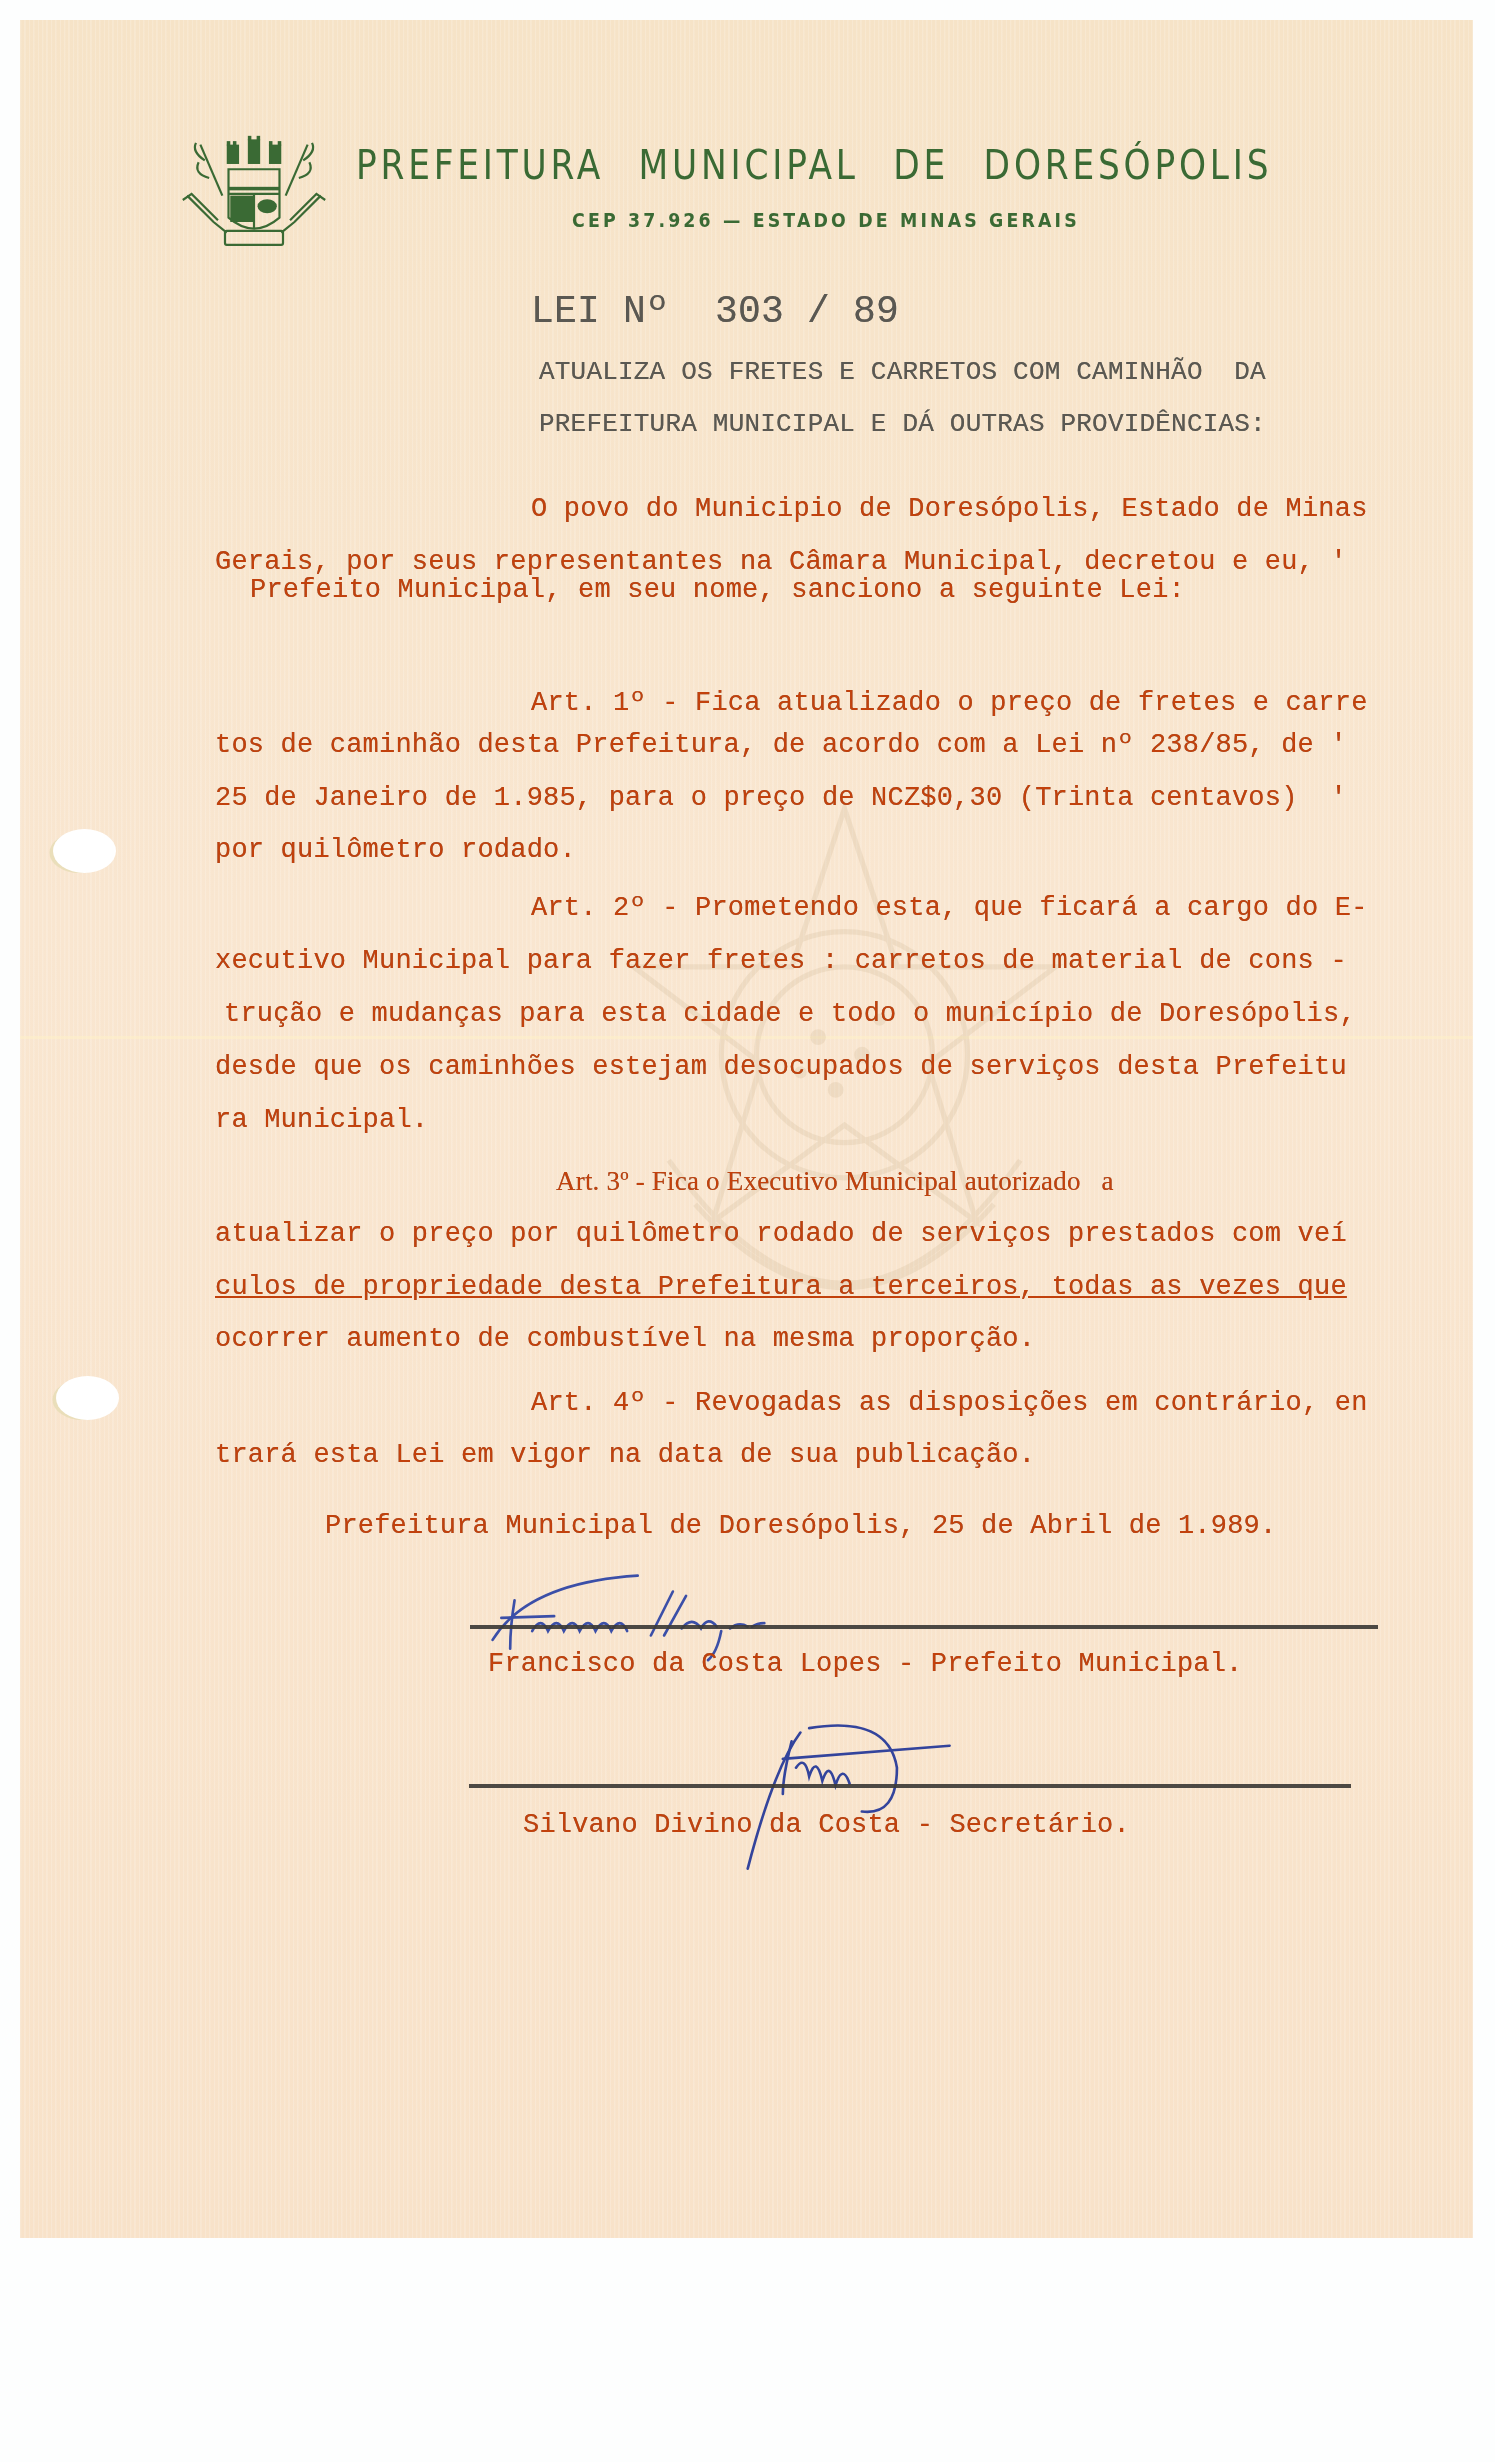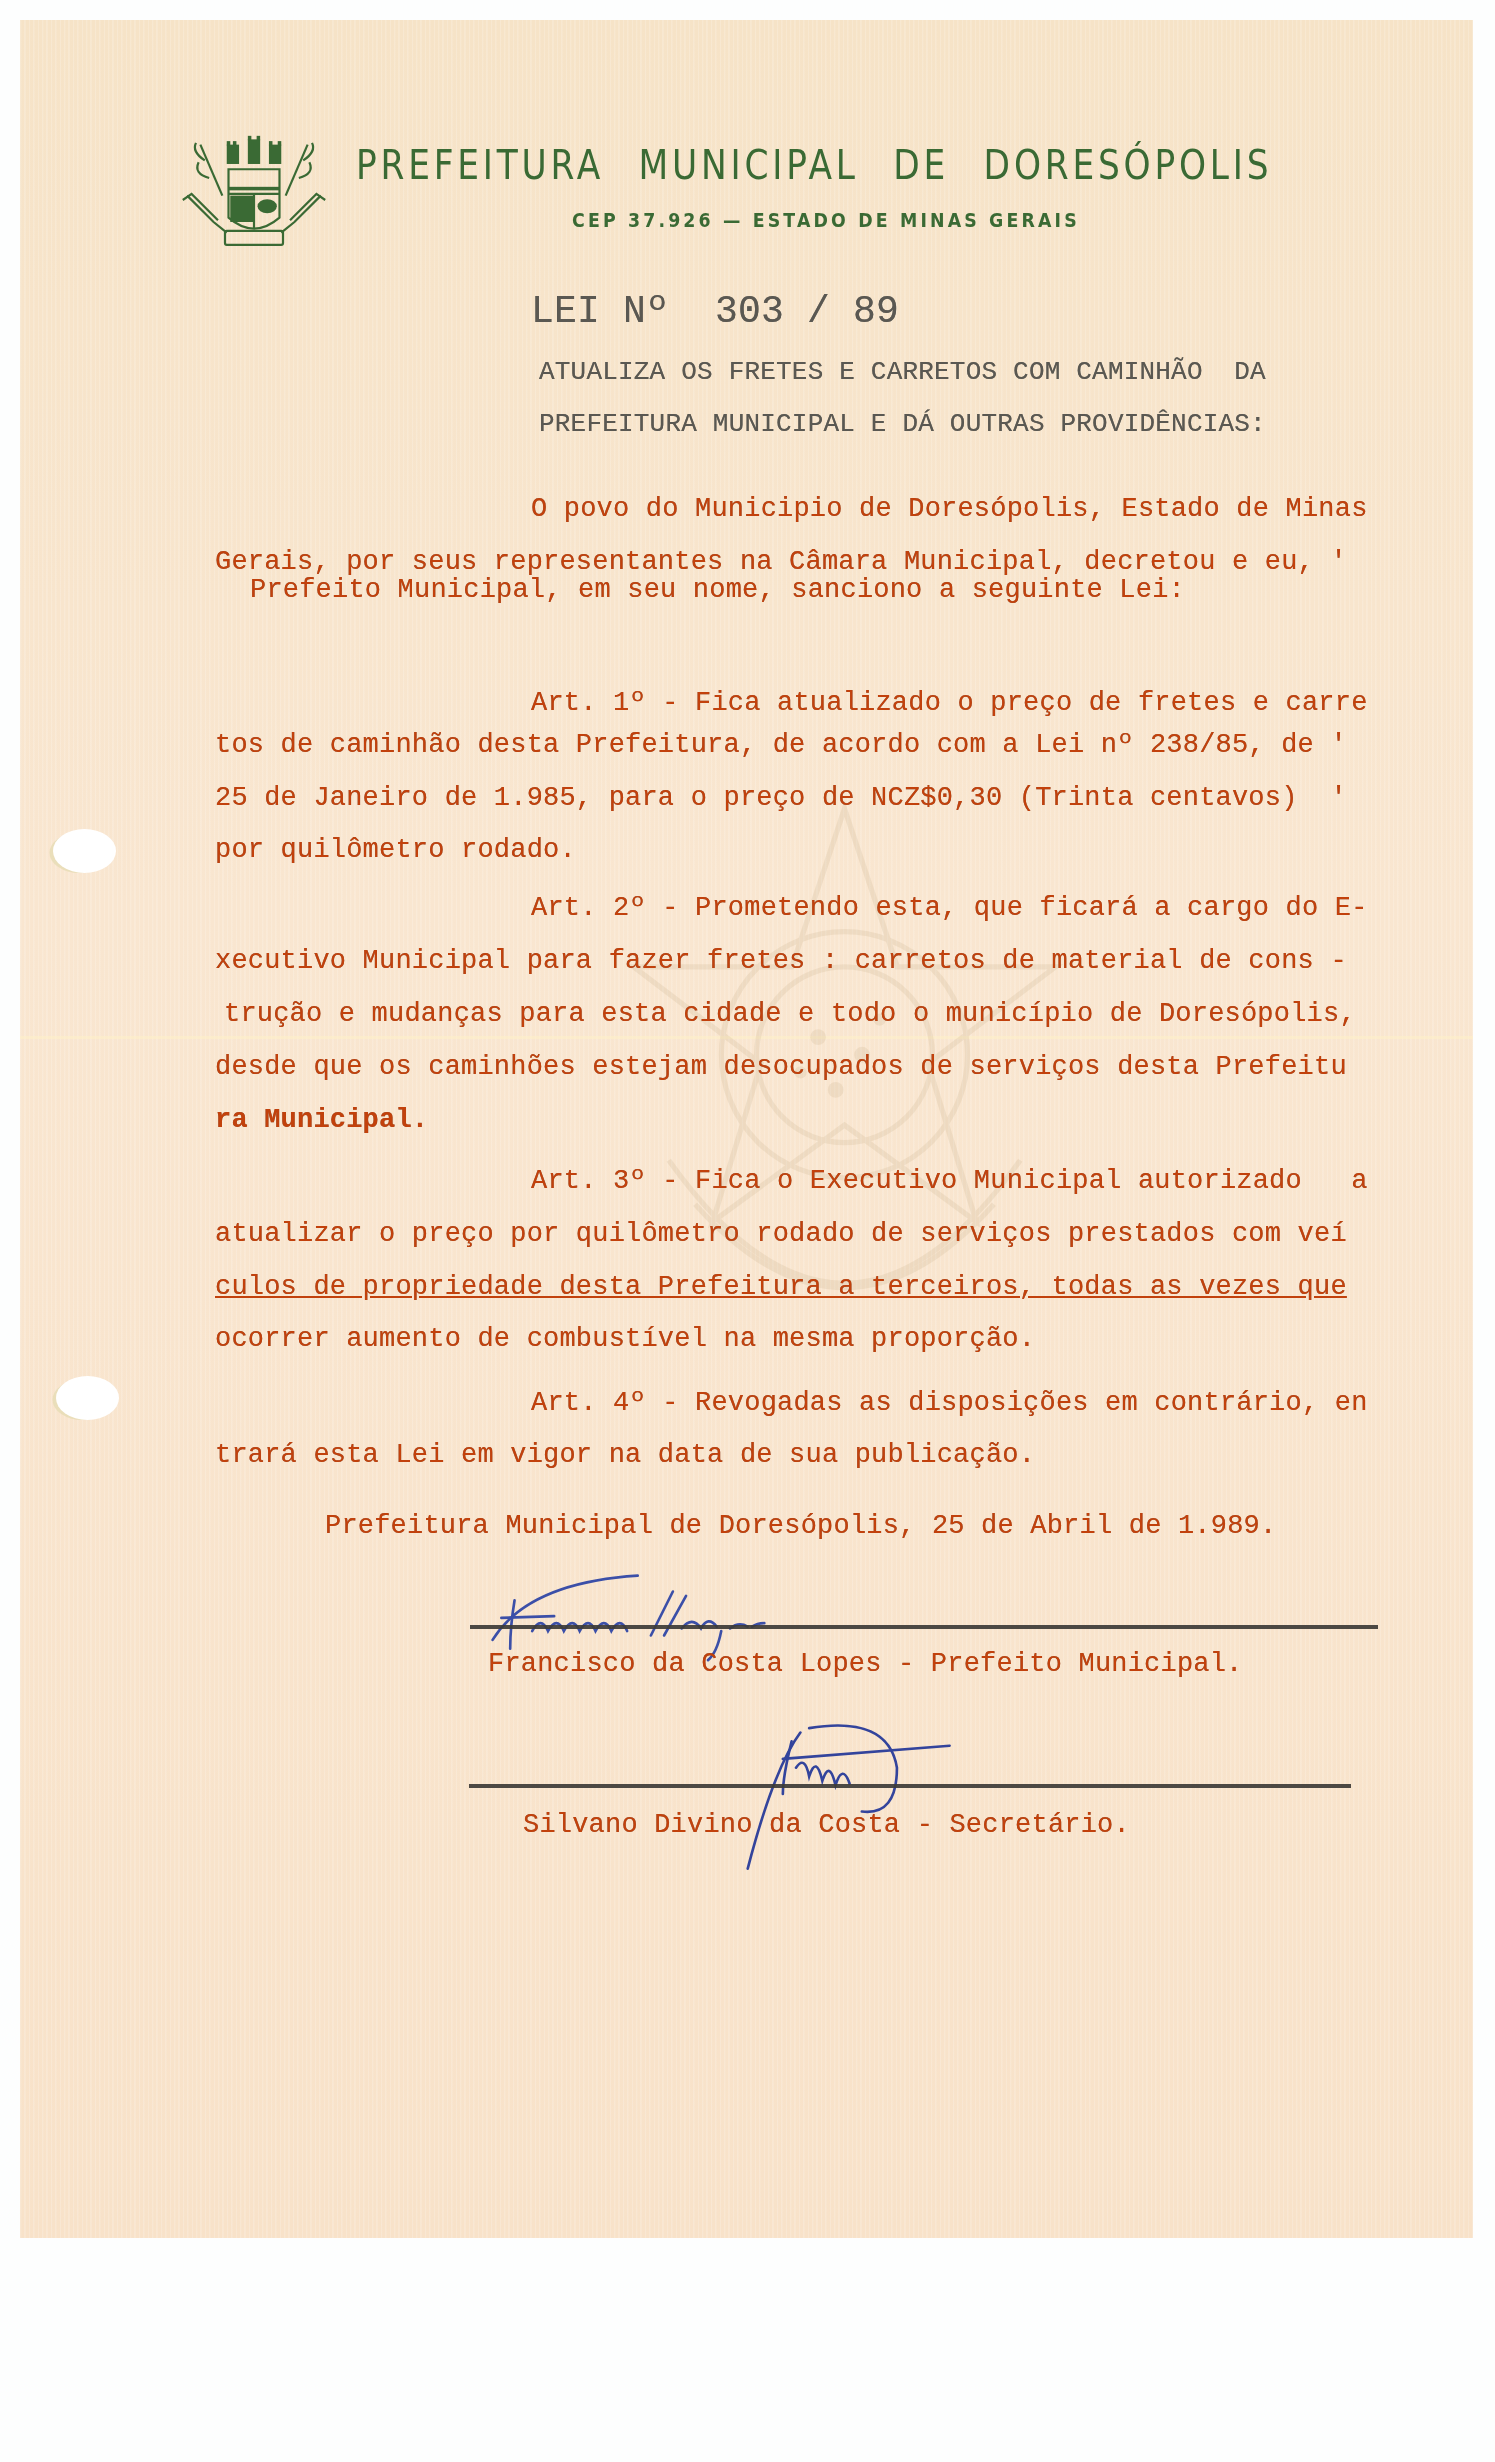--- a/index.html
+++ b/index.html
@@ -119,23 +119,23 @@
 
 <div class="tw" style="left:531px; top:677px;margin-top:11px;">Art. 1º - Fica atualizado o preço de fretes e carre</div>
 <div class="tw" style="left:215px; top:730px;">tos de caminhão desta Prefeitura, de acordo com a Lei nº 238/85, de '</div>
 <div class="tw" style="left:215px; top:783px;">25 de Janeiro de 1.985, para o preço de NCZ$0,30 (Trinta centavos)  '</div>
 <div class="tw" style="left:215px; top:835px;">por quilômetro rodado.</div>
 
 <div class="tw" style="left:531px; top:893px;">Art. 2º - Prometendo esta, que ficará a cargo do E-</div>
 <div class="tw" style="left:215px; top:946px;">xecutivo Municipal para fazer fretes : carretos de material de cons -</div>
 <div class="tw" style="left:224px; top:999px;">trução e mudanças para esta cidade e todo o município de Doresópolis,</div>
 <div class="tw" style="left:215px; top:1052px;">desde que os caminhões estejam desocupados de serviços desta Prefeitu</div>
-<div class="tw" style="left:215px; top:1105px;font-weight:bold;">ra Municipal.</div>
+<div class="tw" style="left:215px; top:1105px;">ra Municipal.</div>
 
-<div class="tw" style="left:531px; top:1166px;">Art. 3º - Fica o Executivo Municipal autorizado   a</div>
+<div class="tw" style="left:556px; top:1166px;font-family:Liberation Serif, serif;">Art. 3º - Fica o Executivo Municipal autorizado   a</div>
 <div class="tw" style="left:215px; top:1219px;">atualizar o preço por quilômetro rodado de serviços prestados com veí</div>
 <div class="tw" style="left:215px; top:1272px;text-decoration:underline;">culos de propriedade desta Prefeitura a terceiros, todas as vezes que</div>
 <div class="tw" style="left:215px; top:1324px;">ocorrer aumento de combustível na mesma proporção.</div>
 
 <div class="tw" style="left:531px; top:1388px;">Art. 4º - Revogadas as disposições em contrário, en</div>
 <div class="tw" style="left:215px; top:1440px;">trará esta Lei em vigor na data de sua publicação.</div>
 
 <div class="tw" style="left:325px; top:1511px;">Prefeitura Municipal de Doresópolis, 25 de Abril de 1.989.</div>
 
 <svg class="signature" style="left:475px; top:1565px; width:598px; height:97px;" viewBox="0 0 680 110">

